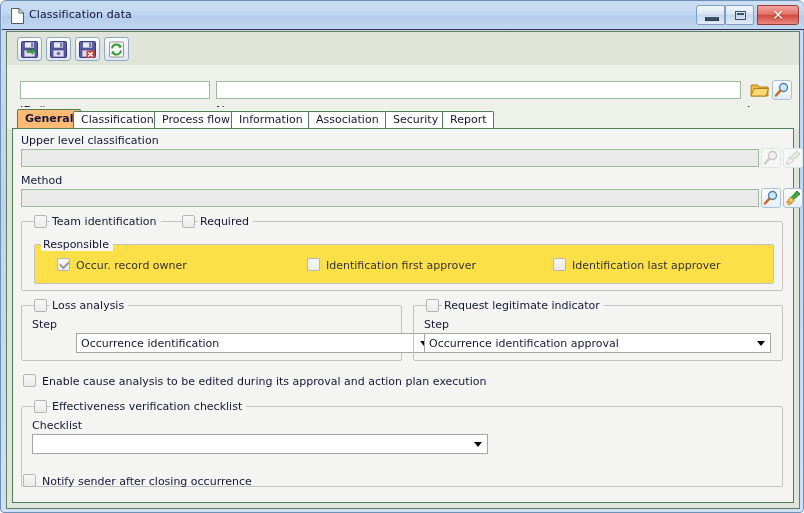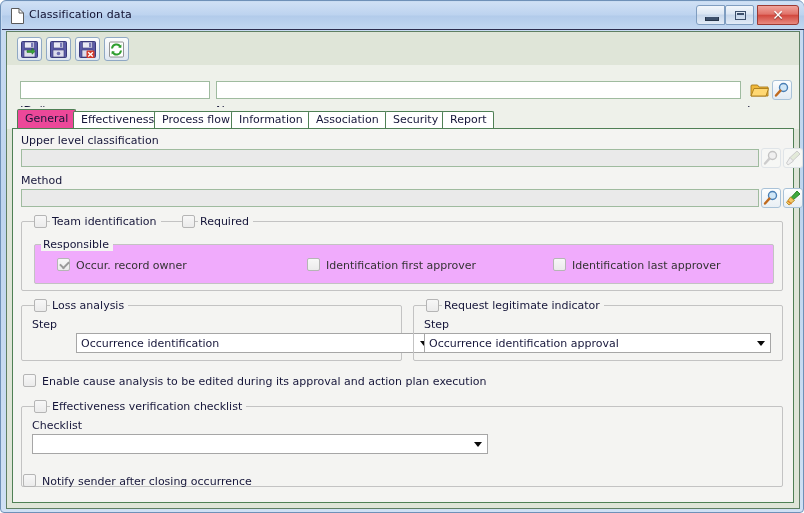--- a/index.html
+++ b/index.html
@@ -203,25 +203,25 @@
     border-bottom: none;
     background: #ffffff;
     font-size: 11px;
     color: #16163a;
     line-height: 16px;
     padding: 0 7px;
     white-space: nowrap;
     border-radius: 2px 2px 0 0;
   }
   .tab.active {
-    background: #ec4899;
+    background: #fdba74;
     top: 2px;
     height: 20px;
     line-height: 18px;
-    font-weight: normal;
+    font-weight: bold;
   }
 
   
   #tabpage {
     position: absolute;
     left: 5px; top: 96px;
     width: 782px; height: 375px;
     box-sizing: border-box;
     background: #f4f4f2;
     border: 1px solid #4f8055;
@@ -415,21 +415,21 @@
       <div id="icon-search-btn">
         <svg viewBox="0 0 18 18" width="18" height="18">
           <circle cx="10.5" cy="6.5" r="4" fill="#cfe6f7" stroke="#4a7fb5" stroke-width="1.4"></circle>
           <path d="M7.4 9.6 L3 14.5" stroke="#c06a1e" stroke-width="2.4" stroke-linecap="round"></path>
         </svg>
       </div>
     </div>
 
     <div id="tabstrip">
       <div class="tab active" style="left:10px;">General</div>
-      <div class="tab" style="left:66px;">Effectiveness</div>
+      <div class="tab" style="left:66px;">Classification</div>
       <div class="tab" style="left:147px;">Process flow</div>
       <div class="tab" style="left:224px;">Information</div>
       <div class="tab" style="left:301px;">Association</div>
       <div class="tab" style="left:378px;">Security</div>
       <div class="tab" style="left:435px;">Report</div>
     </div>
 
     <div id="tabpage">
 
       <div class="lbl" style="left:8px; top:5px;">Upper level classification</div>
@@ -468,21 +468,21 @@
       </div>
 
       <div class="fs" style="left:8px; top:92px; width:762px; height:70px;padding-left:47px;">
 
         <div class="cb" style="left:12px; top:-7px;"></div>
         <div class="fs-legend" style="left:28px;">Team identification</div>
 
         <div class="cb" style="left:160px; top:-7px;"></div>
         <div class="fs-legend" style="left:176px;">Required</div>
 
-        <div class="fs" style="left:12px; top:22px; width:740px; height:40px; background:#f0abfc;text-align:center;">
+        <div class="fs" style="left:12px; top:22px; width:740px; height:40px; background:#fde047;text-align:center;">
           <div class="fs-legend" style="left:6px;">Responsible</div>
 
           <div class="cb checked" style="left:22px; top:13px;"></div>
           <div class="cbl dim" style="left:41px; top:14px;">Occur. record owner</div>
 
           <div class="cb" style="left:272px; top:13px;"></div>
           <div class="cbl dim" style="left:291px; top:14px;">Identification first approver</div>
 
           <div class="cb" style="left:518px; top:13px;"></div>
           <div class="cbl dim" style="left:537px; top:14px;">Identification last approver</div>

